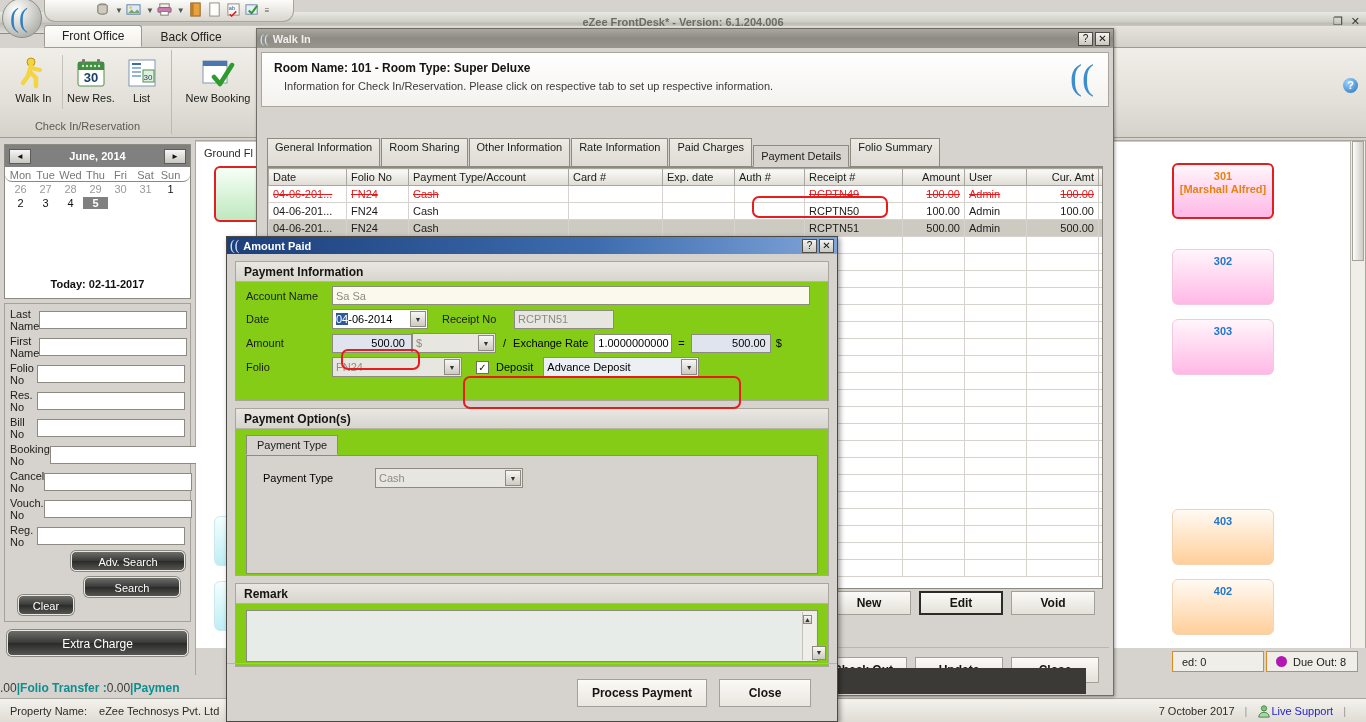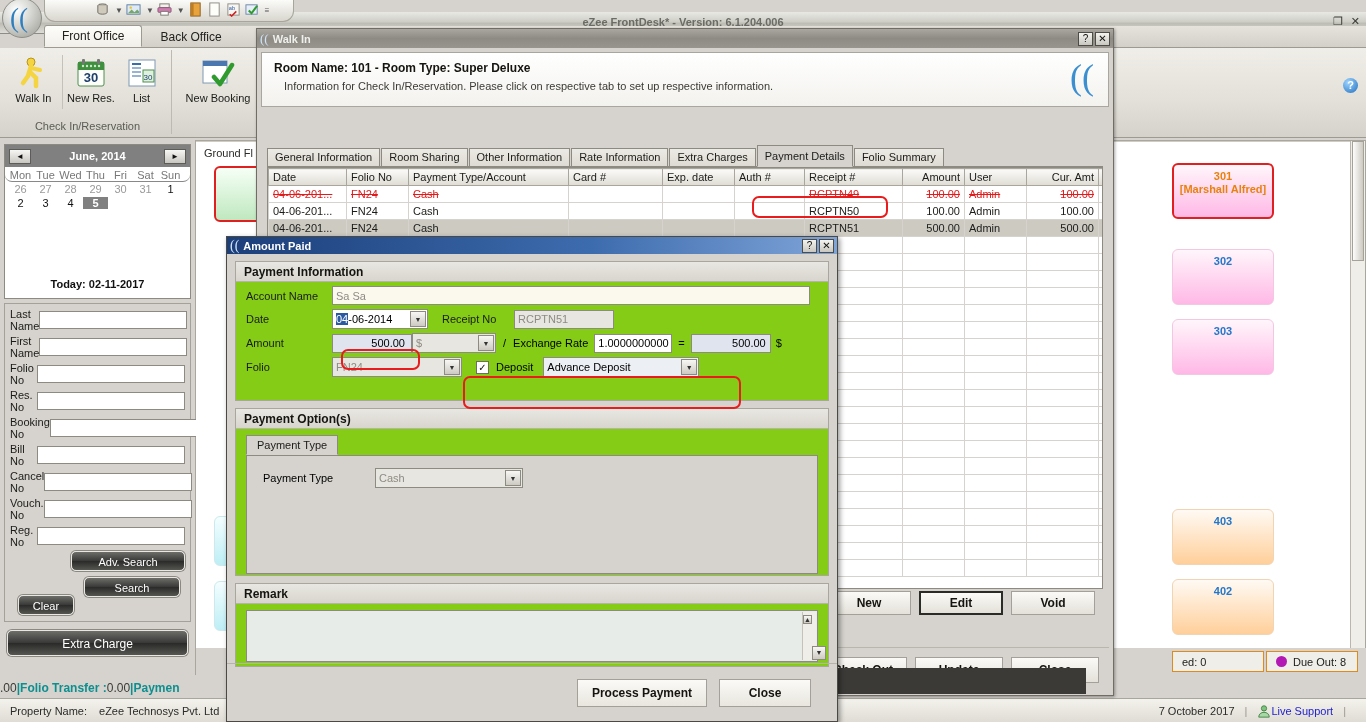--- a/index.html
+++ b/index.html
@@ -213,21 +213,21 @@
   .hp-sub { font-size: 11px; color: #3b3a35; margin-top: 5px; margin-left: 10px; }
   .hp-logo {
     position: absolute; right: 14px; top: 6px; font-size: 36px; color: #3b8fd0;
     font-family: "Liberation Serif", serif; line-height: 36px;
   }
   .tabs-row {
     position: absolute; left: 10px; top: 120px; display: flex; align-items: flex-end;
     width: 836px; border-bottom: 1px solid #8d8a82; height: 18px;
   }
   .wtab {
-    font-size: 11px; padding: 2px 7px 3px; background: linear-gradient(to bottom,#eceae4,#dddbd3);
+    font-size: 11px; padding: 2px 7px 13px; background: linear-gradient(to bottom,#eceae4,#dddbd3);
     border: 1px solid #8d8a82; border-bottom: none; margin-right: 1px; color: #1b1b18;
     cursor: default;
   }
   .wtab.active {
     background: #d6d3ce; padding: 4px 7px 4px; position: relative; top: 1px;
     border-bottom: 1px solid #d6d3ce; font-weight: normal;
   }
   .grid-wrap {
     position: absolute; left: 10px; top: 138px; width: 836px; height: 422px;
     background: #fff; border: 1px solid #8d8a82; overflow: hidden;
@@ -550,25 +550,25 @@
       </div>
       <div class="srow">
         <label>Folio No</label>
         <input type="text" value="" style="">
       </div>
       <div class="srow">
         <label>Res. No</label>
         <input type="text" value="" style="">
       </div>
       <div class="srow">
+        <label>Bill No</label>
+        <input type="text" value="" style="">
+      </div>
+      <div class="srow">
         <label>Booking No</label>
-        <input type="text" value="" style="">
-      </div>
-      <div class="srow">
-        <label>Bill No</label>
         <input type="text" value="" style="">
       </div>
       <div class="srow">
         <label>Cancel No</label>
         <input type="text" value="" style="">
       </div>
       <div class="srow">
         <label>Vouch. No</label>
         <input type="text" value="" style="">
       </div>
@@ -674,21 +674,21 @@
       <div class="hp-title">Room Name: 101 - Room Type: Super Deluxe</div>
       <div class="hp-sub">Information for Check In/Reservation. Please click on respective tab to set up respective information.</div>
       <div class="hp-logo">((</div>
     </div>
 
     <div class="tabs-row">
       <div class="wtab">General Information</div>
       <div class="wtab">Room Sharing</div>
       <div class="wtab">Other Information</div>
       <div class="wtab">Rate Information</div>
-      <div class="wtab">Extra Charges</div>
+      <div class="wtab">Paid Charges</div>
       <div class="wtab active">Payment Details</div>
       <div class="wtab">Folio Summary</div>
     </div>
 
     <div class="grid-wrap">
       <table class="grid">
         <colgroup>
           <col style="width:78px">
             <col style="width:62px">
             <col style="width:160px">

